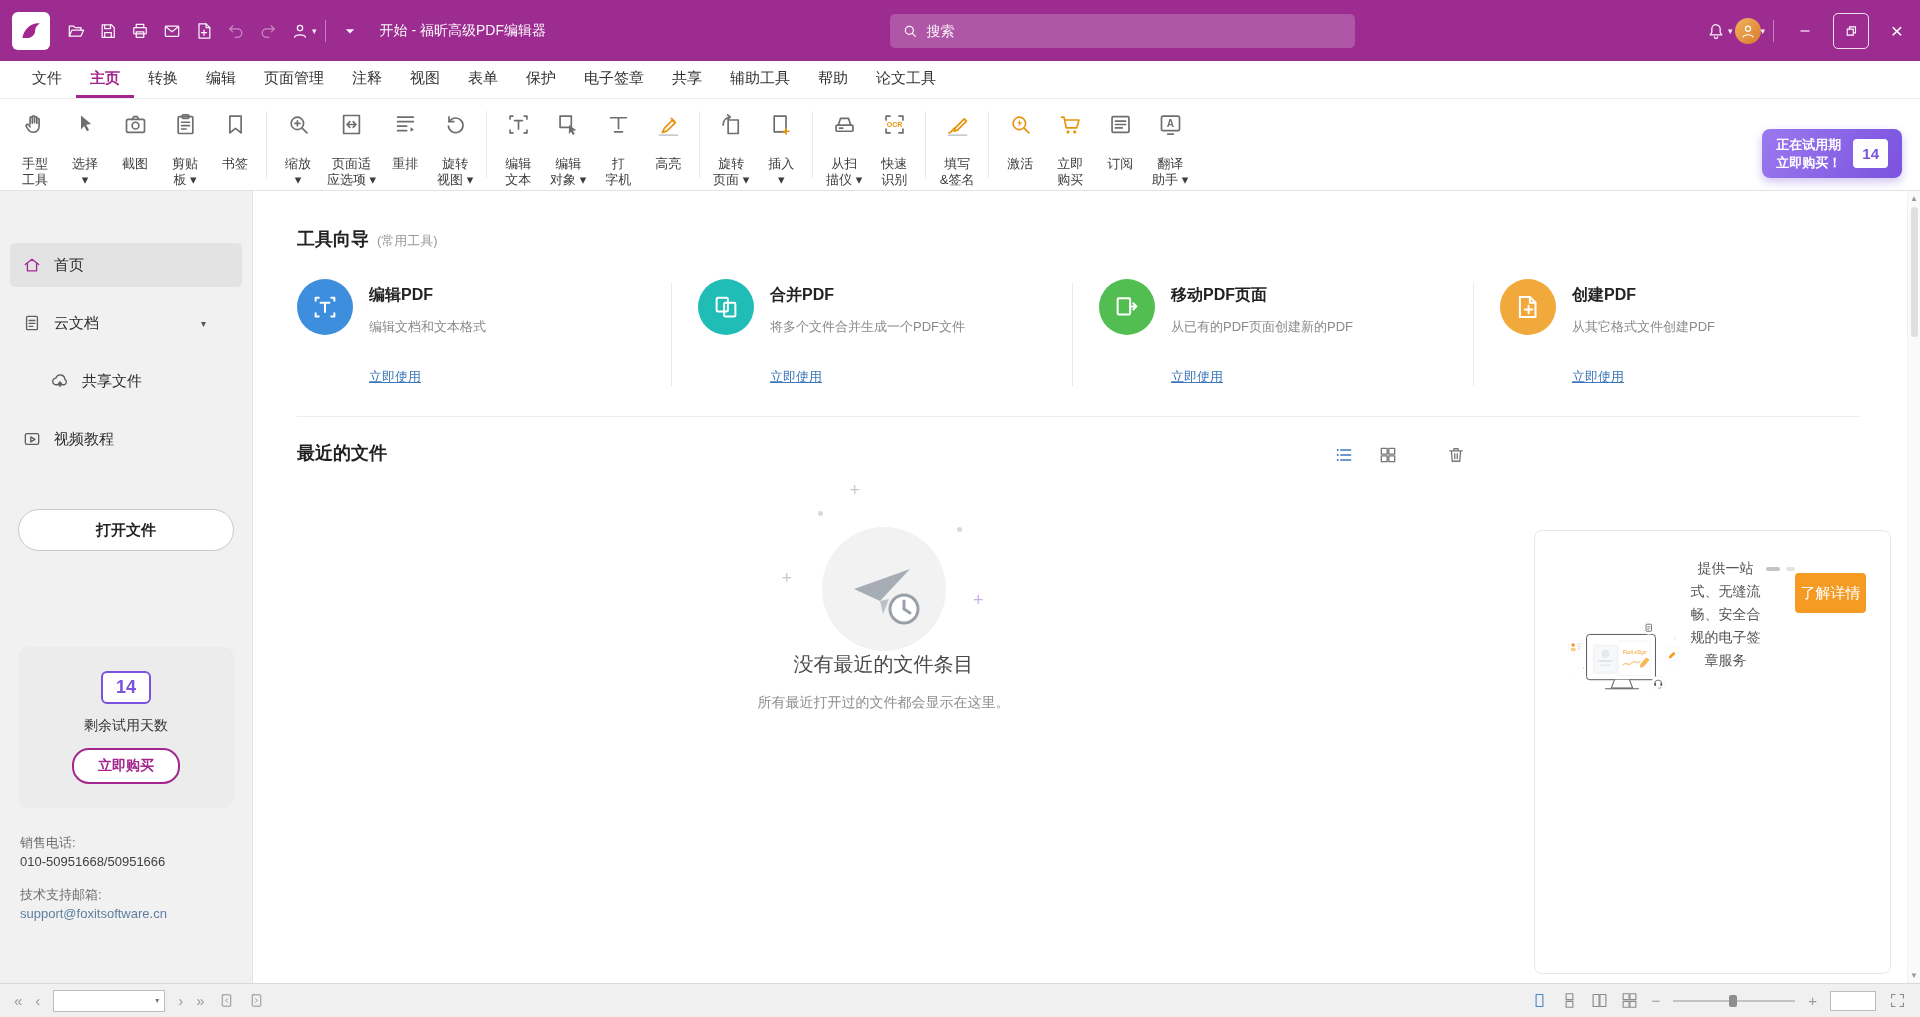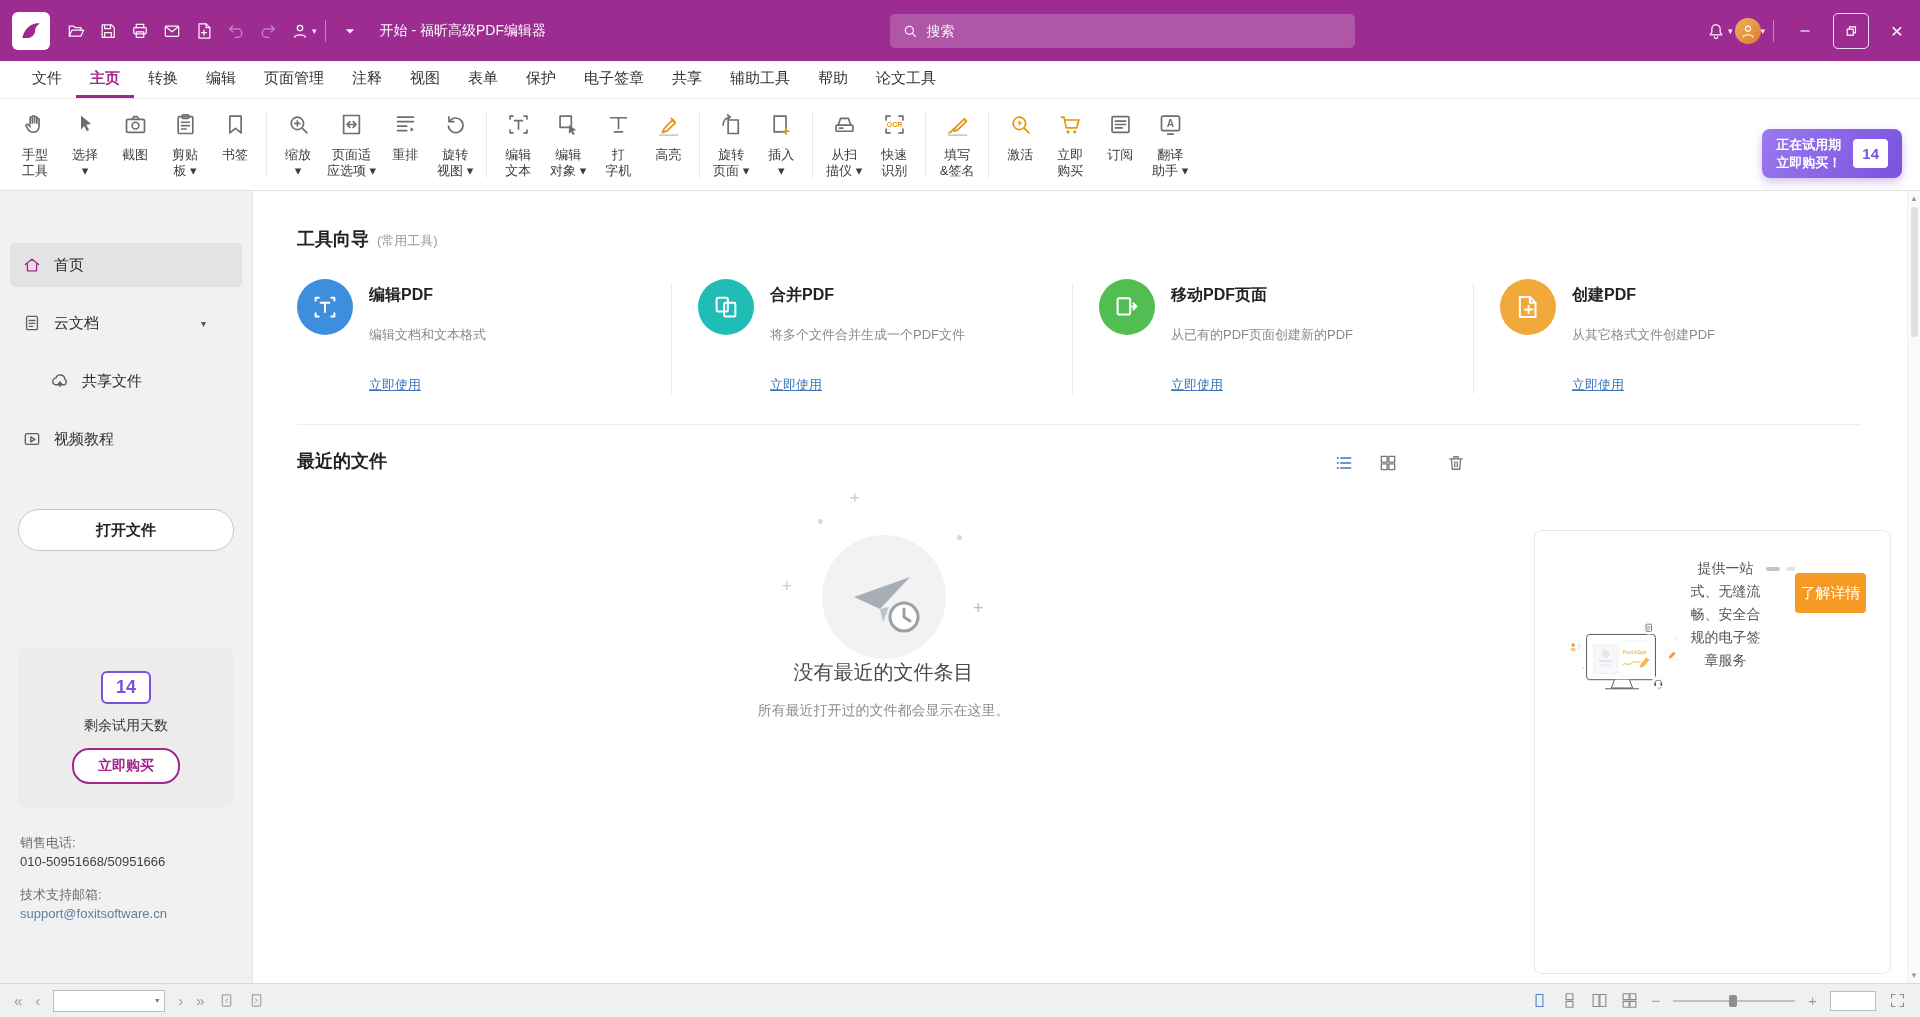--- a/index.html
+++ b/index.html
@@ -33,21 +33,21 @@
   .menubar { height:38px; background:#fff; border-bottom:1px solid #ECECEC; display:flex; align-items:stretch; padding-left:18px; flex:0 0 auto; }
   .mitem { font-size:15px; color:#333; padding:16px 14px; display:flex; align-items:center; border-bottom:3px solid transparent; }
   .mitem.active { color:#A2268E; font-weight:bold; border-bottom-color:#A2268E; }
 
   
   .ribbon { height:92px; background:#fff; border-bottom:1px solid #E2E2E2; display:flex; align-items:flex-start; padding:8px 200px 0 10px; position:relative; flex:0 0 auto; }
   .rbtn { min-width:50px; padding:2px 4px; display:flex; flex-direction:column; align-items:center; border-radius:4px; }
   .ric { height:30px; display:flex; align-items:center; justify-content:center; }
   .ric svg { width:27px; height:27px; stroke:#6E6E6E; fill:none; stroke-width:1.5; stroke-linecap:round; stroke-linejoin:round; }
   .ric.orange svg { stroke:#E8930C; }
-  .rlbl { font-size:13px; color:#3C3C3C; text-align:center; line-height:1.22; white-space:pre-line; margin-top:8px; }
+  .rlbl { font-size:13px; color:#3C3C3C; text-align:center; line-height:1.22; white-space:pre-line; margin-top:17px; }
   .rsep { width:1px; align-self:stretch; background:#E9E9E9; margin:4px 6px 12px; }
   .trial-badge { position:absolute; right:18px; top:30px; display:flex; align-items:center; gap:12px; background:linear-gradient(120deg,#9B79EF,#7A52DE); border-radius:8px; padding:7px 14px; color:#fff; box-shadow:0 4px 10px rgba(122,82,222,.35); }
   .trial-badge .lines { font-size:13px; font-weight:bold; line-height:1.35; }
   .trial-badge .days { background:#fff; color:#7A52DE; font-weight:bold; font-size:15px; border-radius:4px; padding:6px 9px; }
 
   
   .bodyrow { flex:1; display:flex; min-height:0; }
 
   
   .sidebar { width:253px; background:#F1F1F2; border-right:1px solid #E4E4E4; flex:0 0 auto; padding-top:52px; display:flex; flex-direction:column; }
@@ -70,21 +70,21 @@
   .content { flex:1; position:relative; background:#fff; padding:36px 0 0 44px; overflow:hidden; }
   .tools-title-row { display:flex; align-items:baseline; gap:8px; }
   .tools-title, .recent-title { font-size:18px; font-weight:bold; color:#222; }
   .tools-sub { font-size:13px; color:#999; }
   .cards { display:flex; margin-top:28px; padding-right:60px; }
   .card { flex:1; display:flex; flex-direction:column; }
   .card-top { display:flex; gap:16px; }
   .card-icon { width:56px; height:56px; border-radius:50%; display:flex; align-items:center; justify-content:center; flex:0 0 auto; }
   .card-icon svg { width:30px; height:30px; stroke:#fff; fill:none; stroke-width:1.6; stroke-linecap:round; stroke-linejoin:round; }
   .card-title { font-size:16px; font-weight:bold; color:#222; margin-top:6px; }
-  .card-desc { font-size:13px; color:#8A8A8A; margin-top:20px; }
+  .card-desc { font-size:13px; color:#8A8A8A; margin-top:12px; }
   .card-link { margin:32px 0 0 72px; font-size:13px; color:#3C76BB; text-decoration:underline; }
   .card-sep { width:1px; background:#E9E9E9; margin:4px 26px 0 14px; }
   .section-rule { border-top:1px solid #EEEEEE; margin:30px 60px 0 0; }
   .recent { margin-top:24px; padding-right:450px; }
   .recent-header { display:flex; align-items:flex-start; }
   .recent-icons { margin-left:auto; display:flex; align-items:center; gap:16px; }
   .ricon { width:28px; height:28px; display:flex; align-items:center; justify-content:center; border-radius:4px; }
   .ricon svg { width:20px; height:20px; stroke:#777; fill:none; stroke-width:1.6; stroke-linecap:round; stroke-linejoin:round; }
   .ricon.active svg { stroke:#3C76BB; }
   .ricon.trash { margin-left:24px; }

